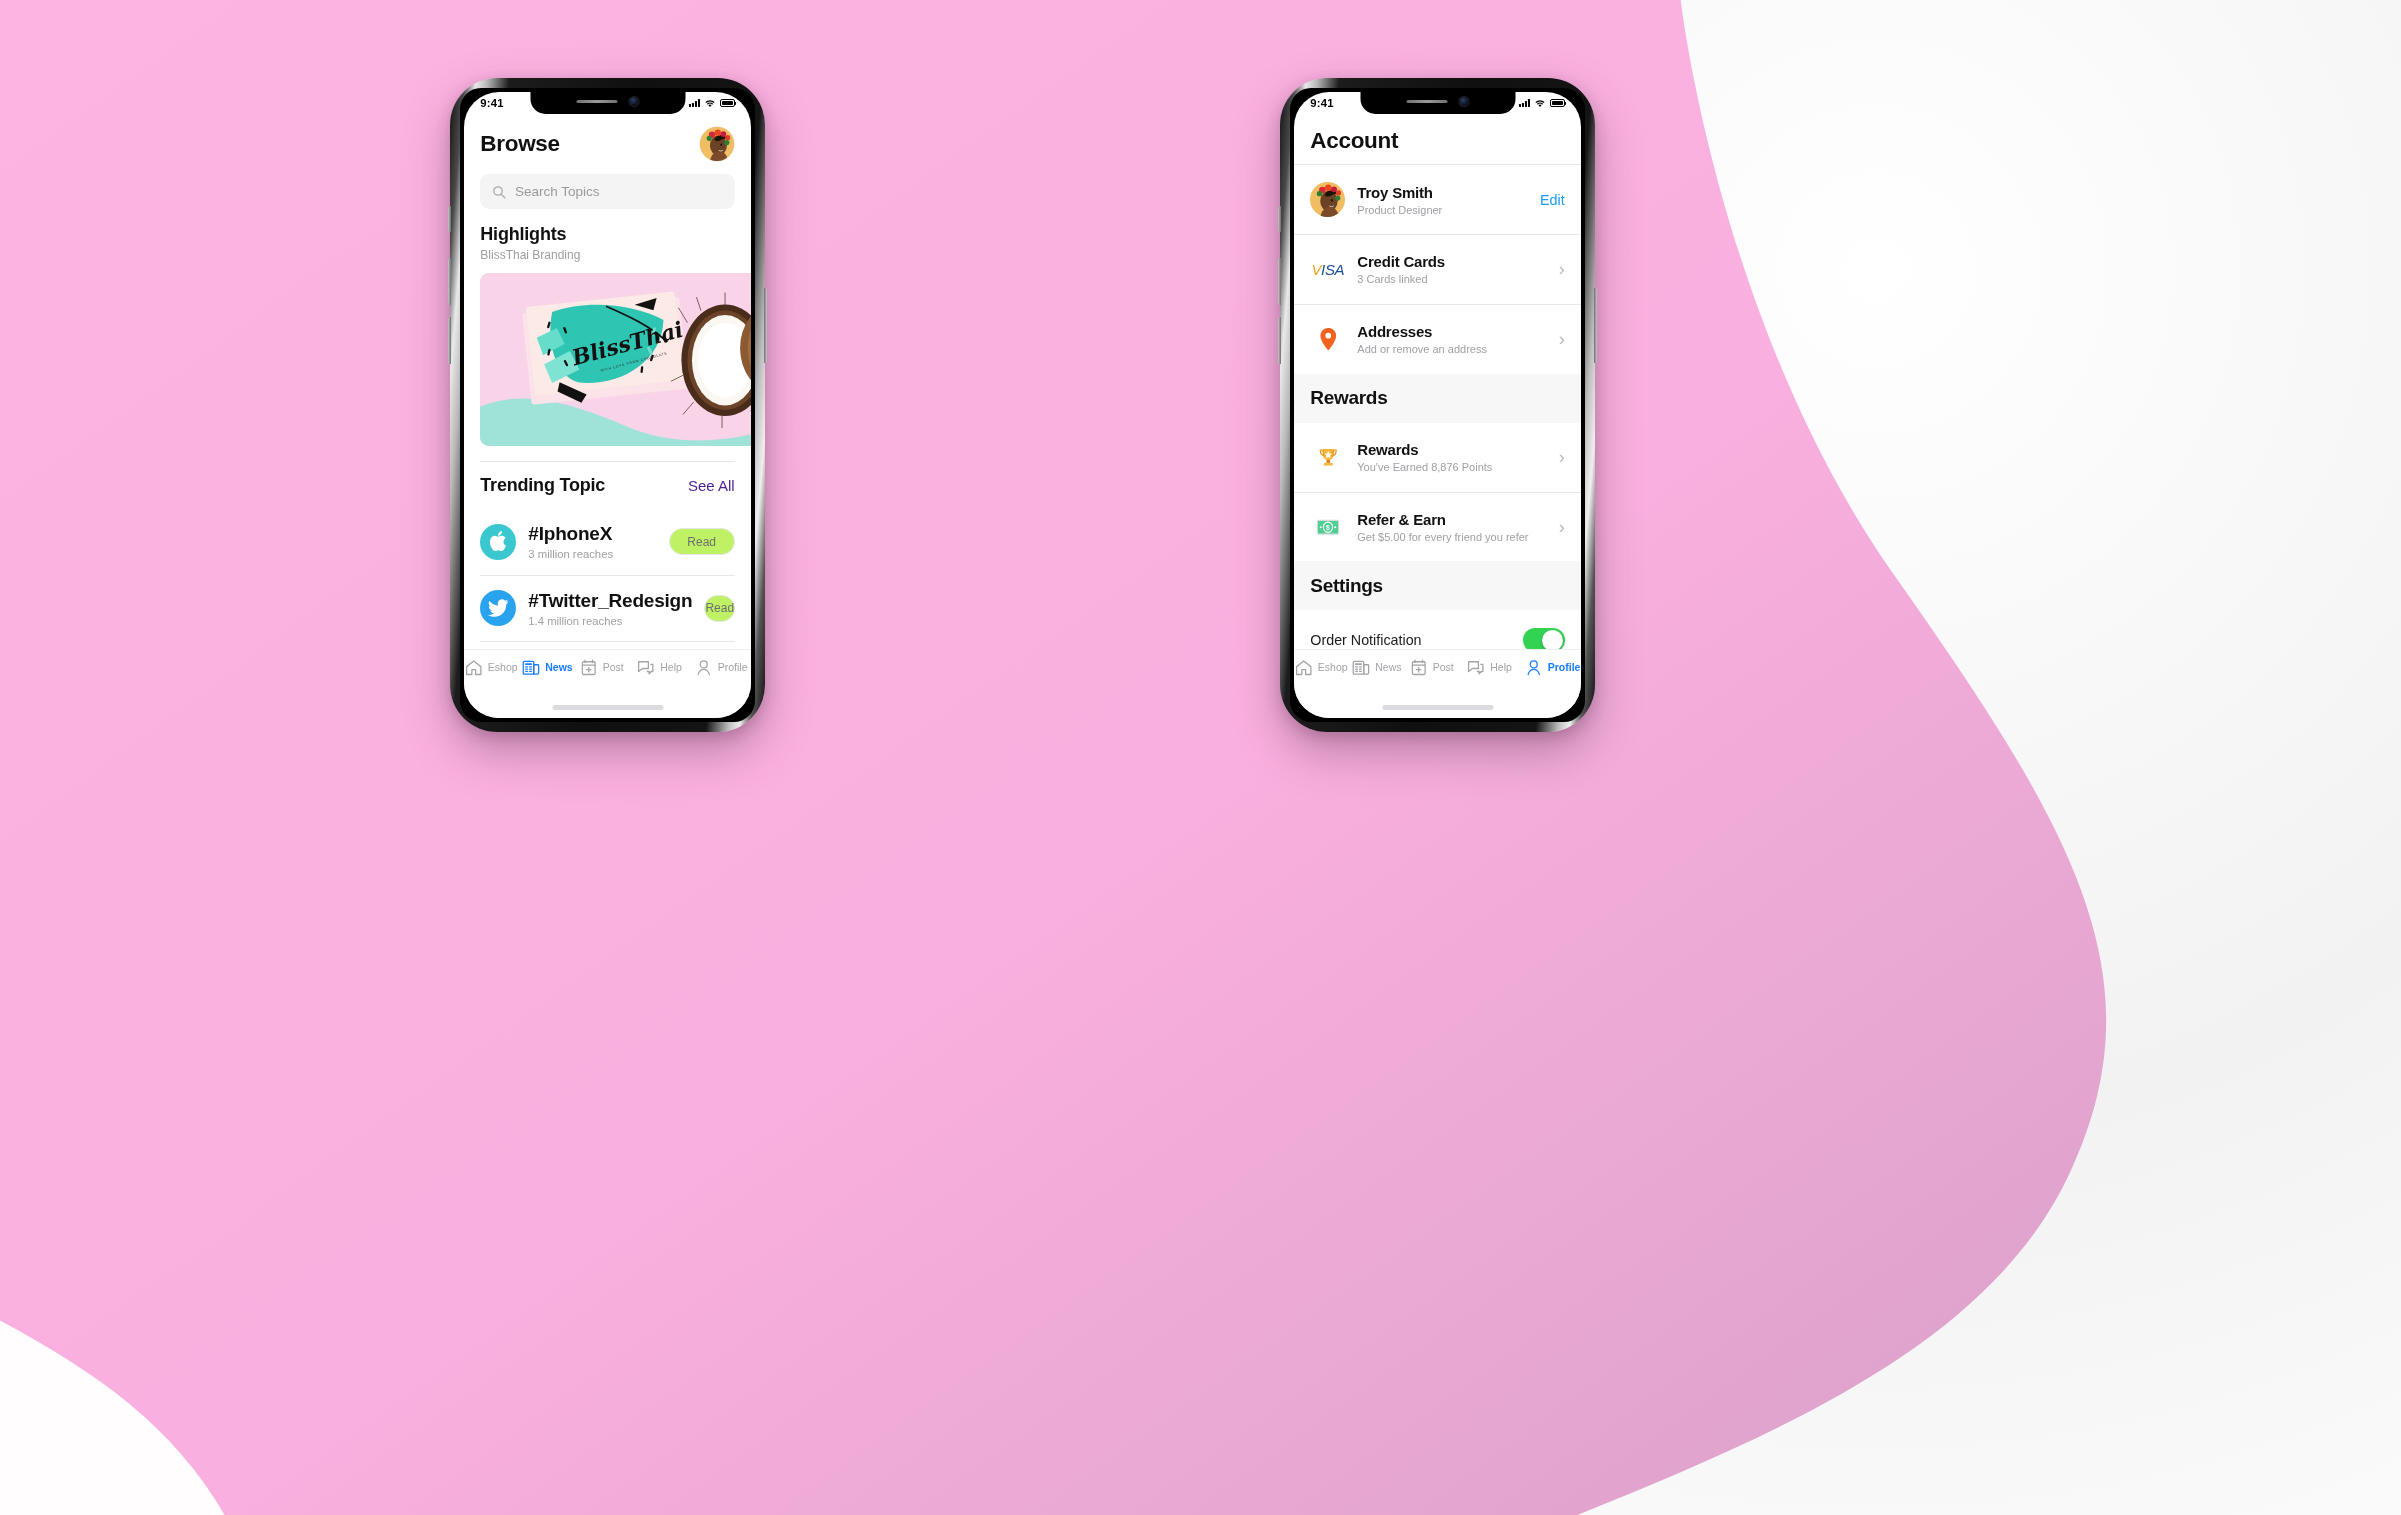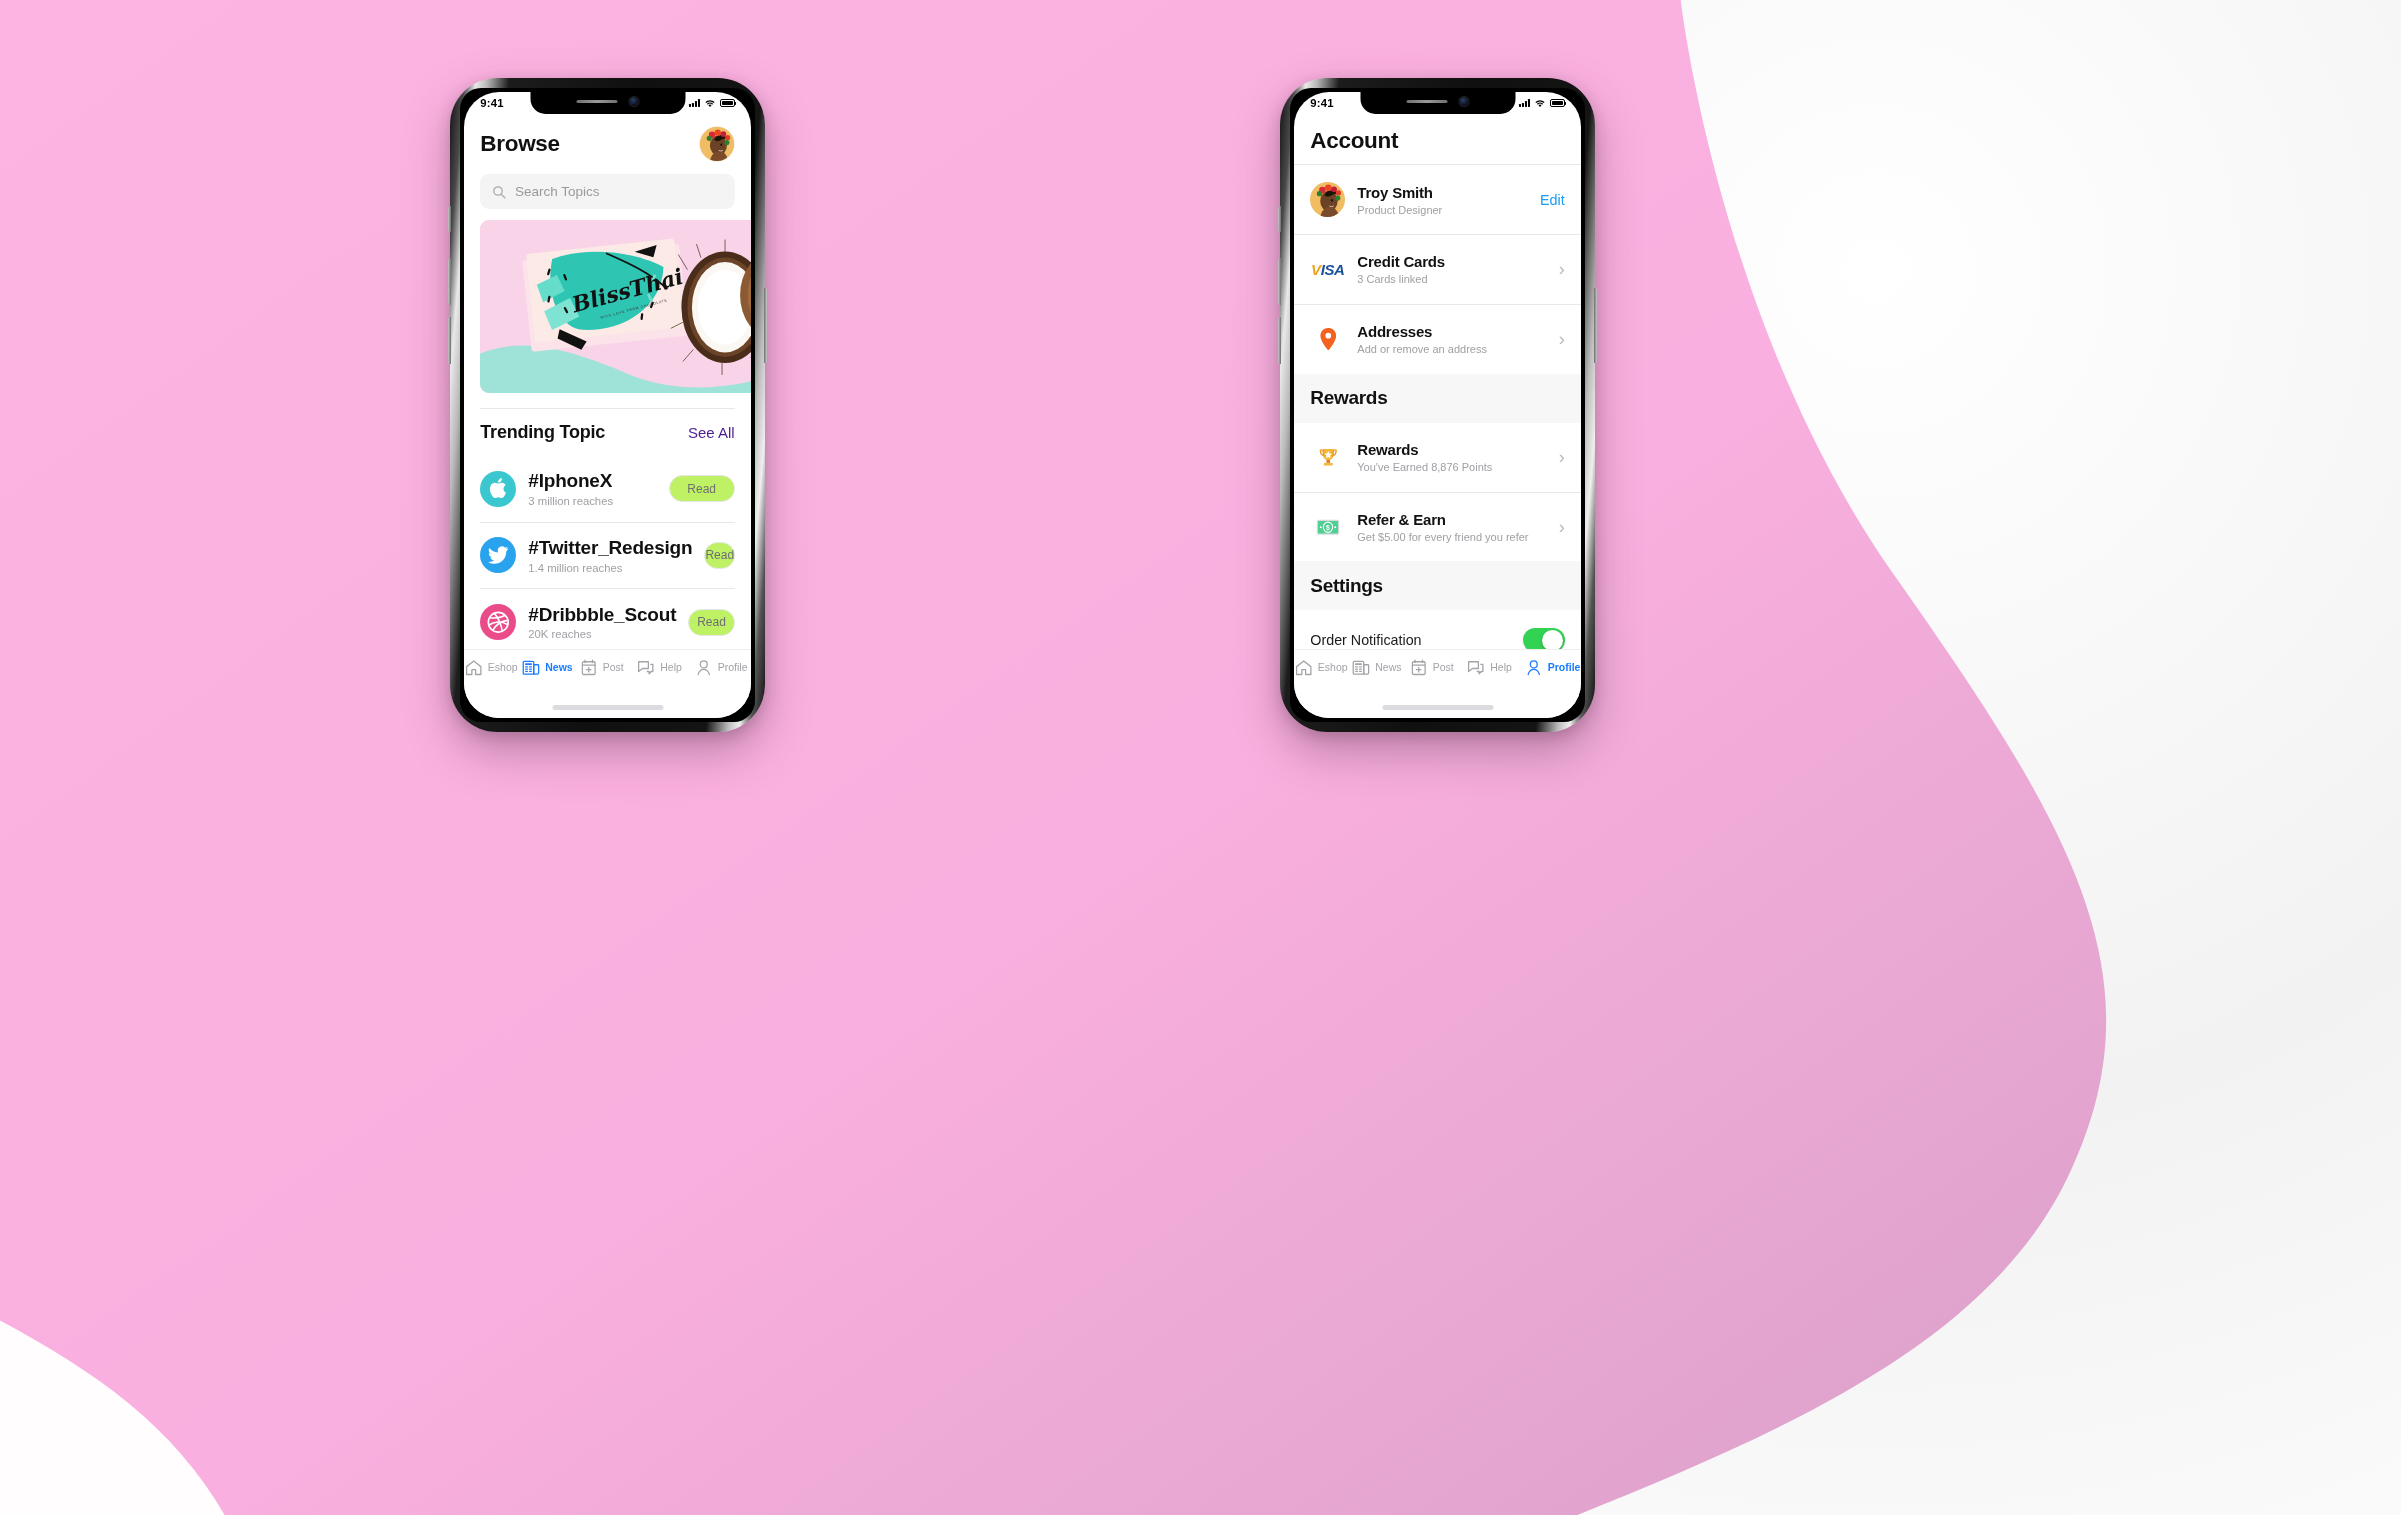--- a/index.html
+++ b/index.html
@@ -149,21 +149,21 @@
     box-shadow: 0 0.8px 2.3px rgba(0,0,0,.12);}
   .toggle.on{ background:#32d252;}
   .toggle.off{ background:#e9e9eb;}
   .knob{ position:absolute;top:1.5px;width:21px;height:21px;border-radius:50%;
     background:#fff; box-shadow:0 1.5px 3px rgba(0,0,0,.25);}
   .toggle.on .knob{ right:1.5px;}
   .toggle.off .knob{ left:1.5px;}
   .setrow{ display:flex;align-items:center;justify-content:space-between;
     padding:0 16.5px;height:60px;}
   .setlabel{ font-size:14.3px;color:#1b1b1b;}
-  .visa { font-size:15px; font-weight:700; font-style:italic; color:#1a4f9c;
+  .visa { font-size:15px; font-weight:400; font-style:italic; color:#1a4f9c;
     letter-spacing:-0.4px; line-height:1;}
   .visa em{ color:#f1a21c; font-style:italic;}
 </style>
 </head>
 <body>
 
 <div id="bg">
   <div id="bg-grad"></div>
   <svg id="bg-blob" viewBox="0 0 3200 2020" preserveAspectRatio="none">
     <defs>
@@ -235,20 +235,24 @@
     </div>
 
     <div class="searchbar">
       <svg width="14.3" height="14.3" viewBox="0 0 19 19">
         <circle cx="8" cy="8" r="5.6" fill="none" stroke="#a9a9ae" stroke-width="1.7"></circle>
         <line x1="12.2" y1="12.2" x2="17" y2="17" stroke="#a9a9ae" stroke-width="1.7" stroke-linecap="round"></line>
       </svg>
       <span class="search-ph">Search Topics</span>
     </div>
 
+    <div style="padding:15px 16.5px 0 16.5px;">
+      <div class="sec-title">Highlights</div>
+      <div class="sec-sub">BlissThai Branding</div>
+    </div>
 
     <div class="hl-wrap">
       <div class="hl-card">
         <svg viewBox="0 0 390 230" width="100%" height="100%" preserveAspectRatio="xMidYMid slice">
           <rect width="390" height="230" fill="#F9D3E8"></rect>
           <path d="M0 178 C60 152 130 176 200 206 C260 230 330 226 390 206 L390 230 L0 230 Z" fill="#9FE3D8"></path>
           <g transform="translate(55,42) rotate(-6)">
             <rect x="0" y="12" width="210" height="122" rx="4" fill="#FBE3E9"></rect>
             <rect x="6" y="4" width="198" height="118" rx="4" fill="#FCEAE6"></rect>
             <path d="M40 14 C90 2 150 16 186 40 C178 96 120 120 70 112 C38 106 26 58 40 14Z" fill="#2FC5B3"></path>

